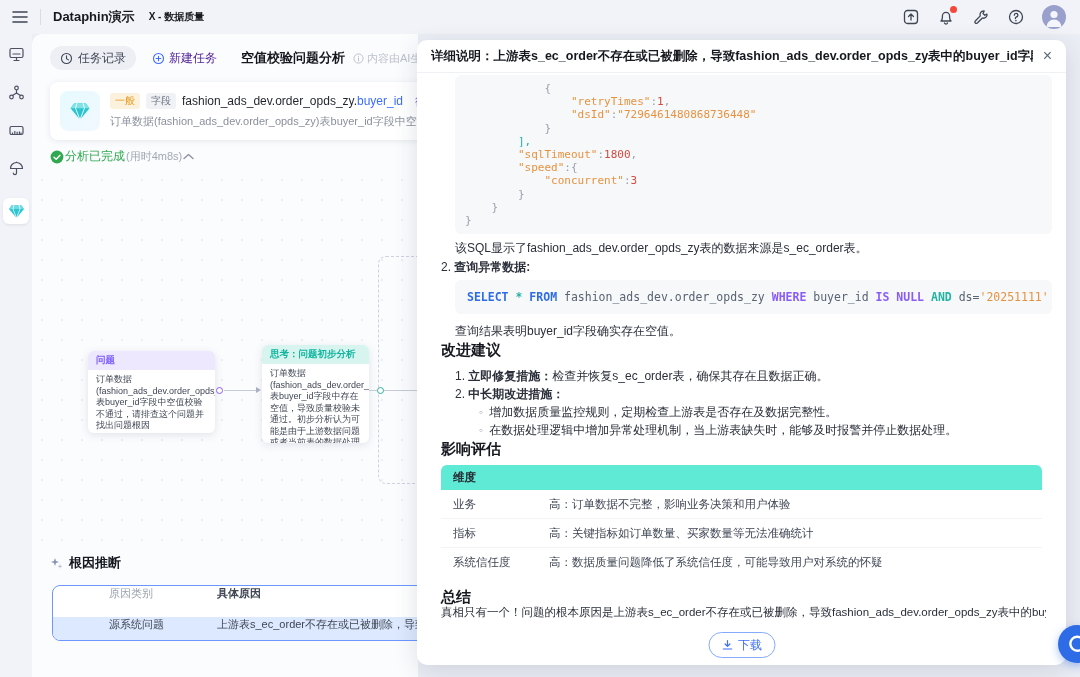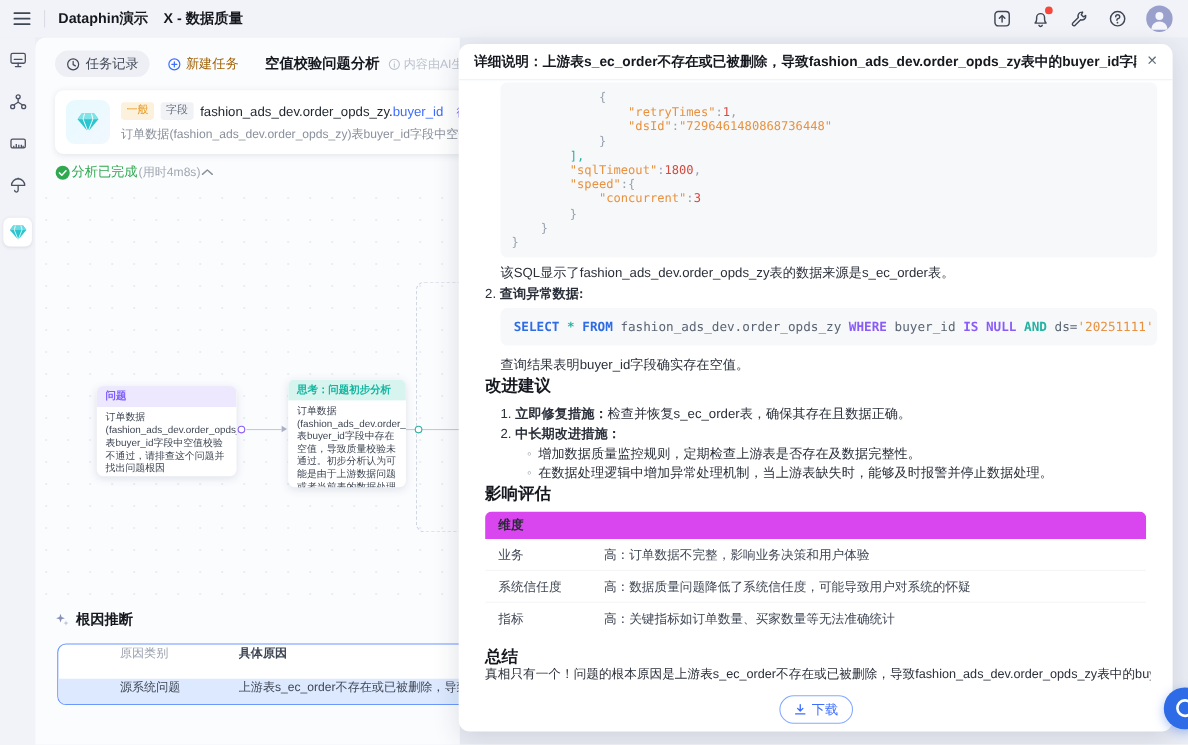--- a/index.html
+++ b/index.html
@@ -6,40 +6,40 @@
   body{width:1080px;height:677px;position:relative;background:#ECEEF5;
        font-family:"Liberation Sans",sans-serif;color:#15181E;}
   svg{display:block;}
 
   
   .topbar{position:absolute;left:0;top:0;width:1080px;height:34px;background:#F2F3F8;
           display:flex;align-items:center;z-index:5;}
   .hamburger{margin-left:12px;cursor:pointer;}
   .tb-divider{width:1px;height:16px;background:#D9DCE5;margin:0 12px;}
   .app-name{font-size:13px;font-weight:700;}
-  .app-sub{font-size:13px;font-weight:700;margin-left:14px;}
+  .app-sub{font-size:10px;font-weight:700;margin-left:14px;}
   .tb-right{margin-left:auto;display:flex;align-items:center;gap:17px;padding-right:14px;}
   .tb-ic{position:relative;cursor:pointer;}
   .bell-dot{position:absolute;right:-2px;top:-2px;width:7px;height:7px;border-radius:50%;background:#F5483B;}
   .avatar{width:24px;height:24px;border-radius:50%;background:#99A0CC;display:flex;align-items:center;justify-content:center;overflow:hidden;}
 
   
   .sidebar{position:absolute;left:0;top:34px;bottom:0;width:32px;background:#F2F3F8;
            display:flex;flex-direction:column;align-items:center;padding-top:12px;gap:21px;z-index:4;}
   .side-ic{cursor:pointer;}
   .side-active{width:26px;height:26px;border-radius:6px;background:#FFFFFF;display:flex;
                align-items:center;justify-content:center;box-shadow:0 1px 3px rgba(40,60,100,.10);}
 
   
   .panel{position:absolute;left:32px;top:34px;width:386px;bottom:0;background:#FBFCFE;
          border-top-left-radius:10px;overflow:hidden;z-index:1;}
   .panel-head{position:absolute;left:18px;top:12px;right:0;display:flex;align-items:center;white-space:nowrap;}
   .pill{display:inline-flex;align-items:center;gap:5px;height:24px;padding:0 10px;border-radius:12px;
         background:#EDEFF5;color:#3F4654;font-size:12px;cursor:pointer;}
-  .newtask{display:inline-flex;align-items:center;gap:4px;color:#a16207;font-size:12px;margin-left:16px;cursor:pointer;}
+  .newtask{display:inline-flex;align-items:center;gap:4px;color:#4c1d95;font-size:12px;margin-left:16px;cursor:pointer;}
   .ph-div{width:1px;height:14px;background:#DDE0E8;margin:0 12px;}
   .panel-title{font-size:13px;font-weight:700;}
   .disclaimer{display:inline-flex;align-items:center;gap:3px;font-size:11px;color:#BCC1CC;margin-left:8px;}
 
   .issue-card{position:absolute;left:18px;right:-16px;top:48px;height:58px;background:#fff;border-radius:8px;
               box-shadow:0 1px 6px rgba(31,45,80,.10);display:flex;align-items:center;gap:10px;padding:0 10px;}
   .diamond-tile{width:40px;height:40px;border-radius:8px;background:linear-gradient(135deg,#E6FAFE,#F2F8FF);
                 display:flex;align-items:center;justify-content:center;flex:none;}
   .ic-content{flex:1;min-width:0;}
   .ic-row1{display:flex;align-items:center;gap:6px;font-size:12px;white-space:nowrap;}
@@ -101,21 +101,21 @@
   .ck-kw{color:#2E6BE6;font-weight:700;} .ck-kw2{color:#8A5CF6;font-weight:700;}
   .ck-fn{color:#24B3A2;font-weight:700;} .ck-id{color:#5A6472;}
 
   .d-note{position:absolute;font-size:12px;color:#2A2F3A;white-space:nowrap;}
   .d-sec{position:absolute;left:24px;font-size:15px;font-weight:700;}
   .li-no{color:#2A2F3A;}
   .li-b{font-weight:700;}
   .sub-li::before{content:"◦";color:#9AA1AE;margin-right:6px;}
 
   .imp{position:absolute;left:24px;right:24px;top:425px;border-radius:6px;overflow:hidden;}
-  .imp-head{display:flex;background:#d946ef;height:25px;align-items:center;font-weight:700;font-size:11.5px;color:#262B33;}
+  .imp-head{display:flex;background:#5eead4;height:25px;align-items:center;font-weight:700;font-size:11.5px;color:#262B33;}
   .imp-row{display:flex;height:28px;align-items:center;font-size:11.5px;color:#3F4654;border-bottom:1px solid #F2F4F7;background:#fff;}
   .imp-row:last-child{border-bottom:none;}
   .imp-c1{width:96px;padding-left:12px;flex:none;}
   .imp-c2{flex:1;white-space:nowrap;overflow:hidden;}
 
   .d-summary{position:absolute;left:24px;right:20px;top:565px;font-size:11.5px;color:#2A2F3A;white-space:nowrap;overflow:hidden;}
   .dl-btn{position:absolute;top:592px;left:50%;transform:translateX(-50%);height:26px;padding:0 12px;
           border:1px solid #84ABFF;border-radius:14px;color:#3D6DFF;font-size:12px;display:flex;
           align-items:center;gap:5px;background:#fff;cursor:pointer;}
 
@@ -356,26 +356,26 @@
   <div class="d-sec" style="top:400px;">影响评估</div>
   <div class="imp">
     <div class="imp-head">
       <span class="imp-c1">维度</span>
     </div>
     <div class="imp-row">
       <span class="imp-c1">业务</span>
       <span class="imp-c2">高：订单数据不完整，影响业务决策和用户体验</span>
     </div>
     <div class="imp-row">
+      <span class="imp-c1">指标</span>
+      <span class="imp-c2">高：关键指标如订单数量、买家数量等无法准确统计</span>
+    </div>
+    <div class="imp-row">
       <span class="imp-c1">系统信任度</span>
       <span class="imp-c2">高：数据质量问题降低了系统信任度，可能导致用户对系统的怀疑</span>
-    </div>
-    <div class="imp-row">
-      <span class="imp-c1">指标</span>
-      <span class="imp-c2">高：关键指标如订单数量、买家数量等无法准确统计</span>
     </div>
   </div>
 
   <div class="d-sec" style="top:548px;text-align:center;">总结</div>
   <div class="d-summary">真相只有一个！问题的根本原因是上游表s_ec_order不存在或已被删除，导致fashion_ads_dev.order_opds_zy表中的buyer_id字段为空值。</div>
 
   <button class="dl-btn">
     <svg width="12" height="12" viewBox="0 0 12 12" fill="none" stroke="#3D6DFF" stroke-width="1.2">
         <path d="M6 1.5v5.5M3.6 5 6 7.4 8.4 5M1.8 10h8.4" stroke-linecap="round" stroke-linejoin="round"></path>
       </svg>

